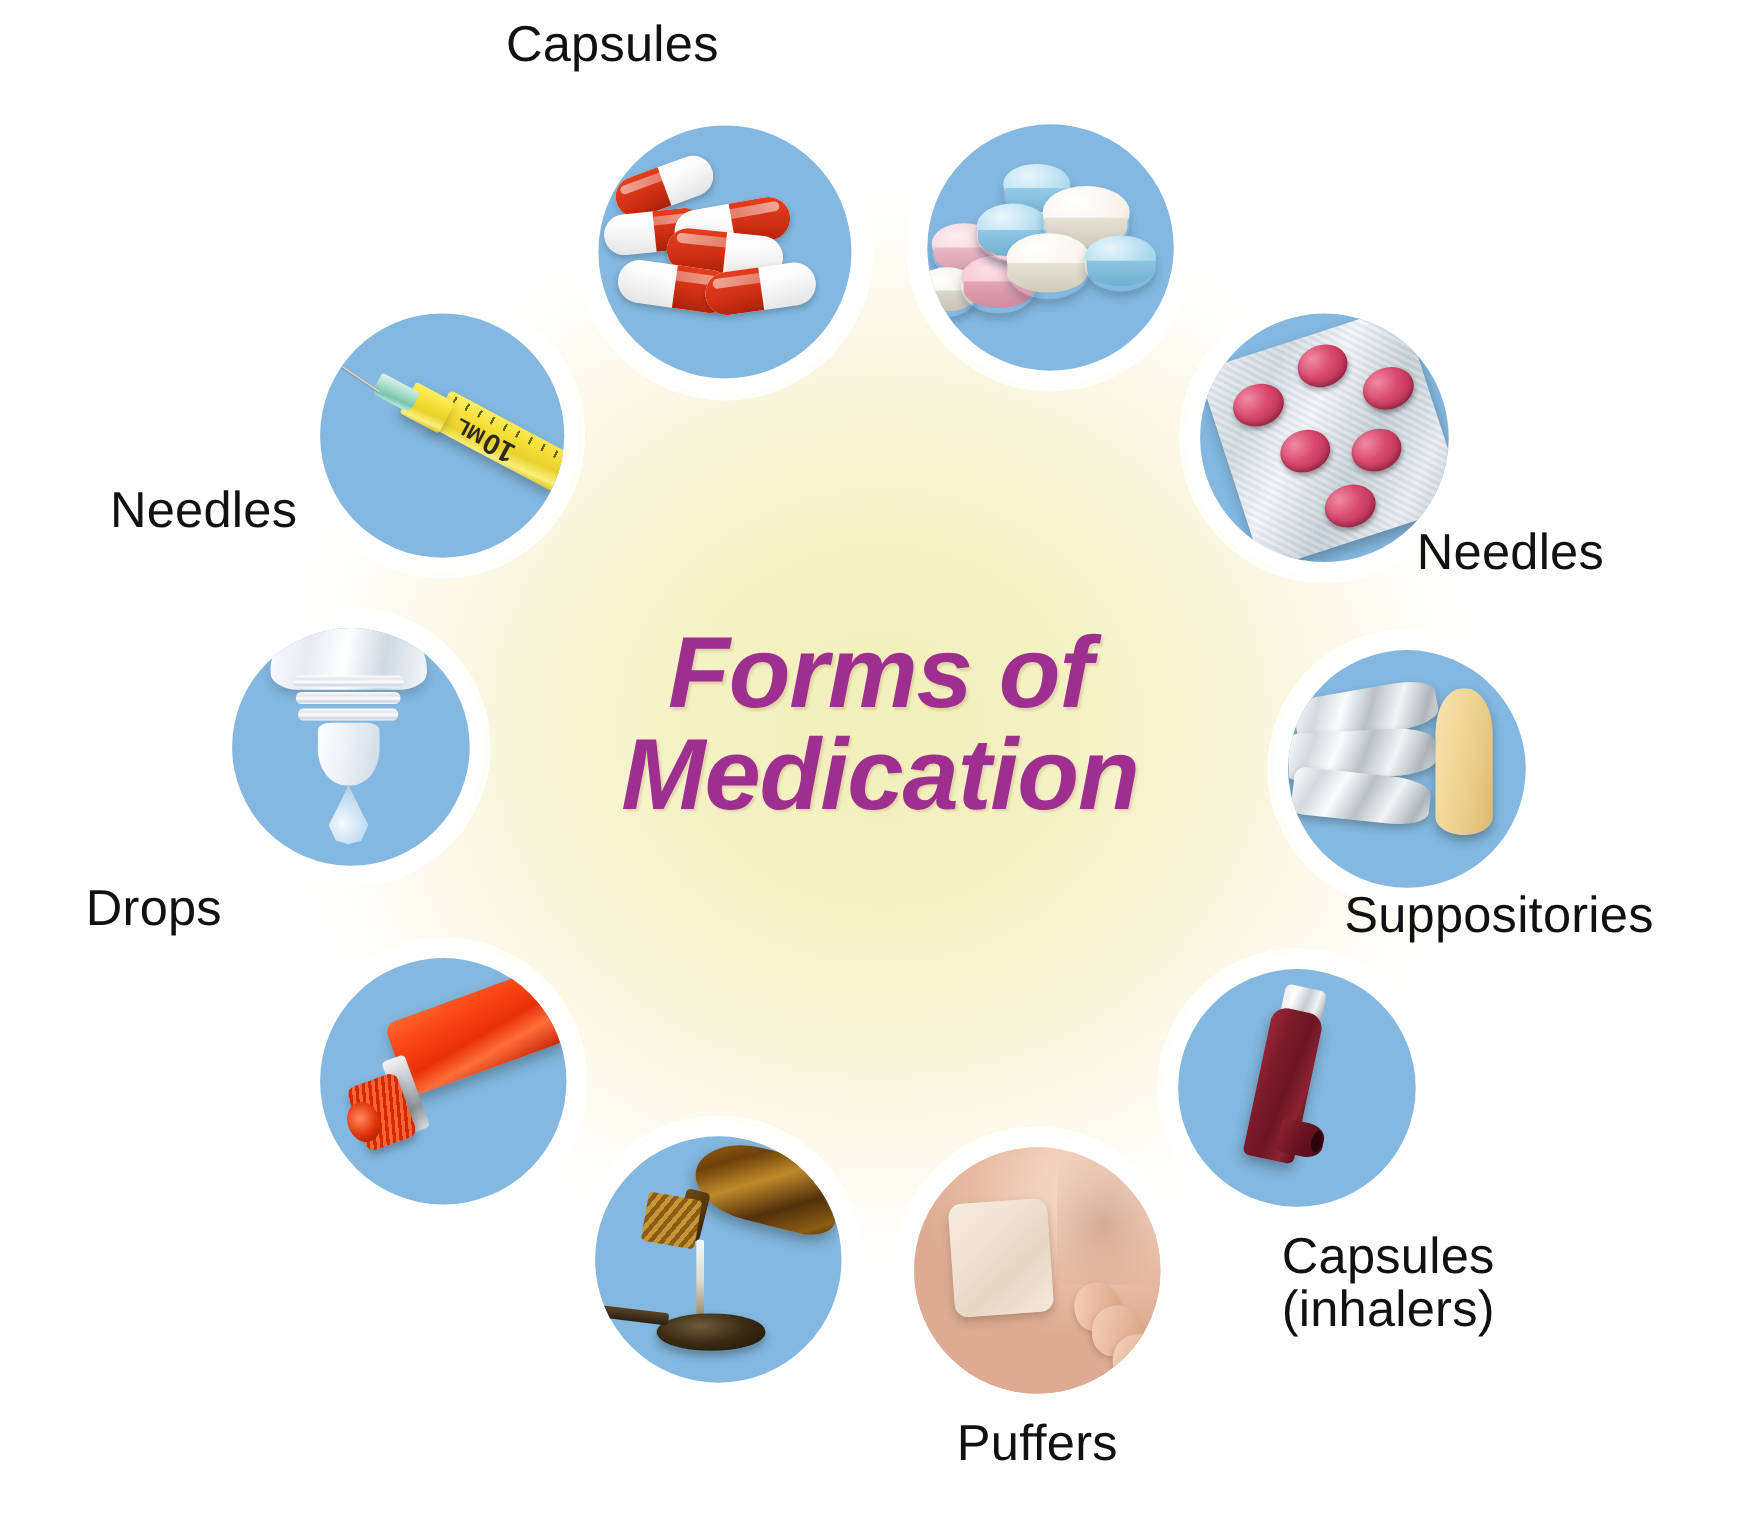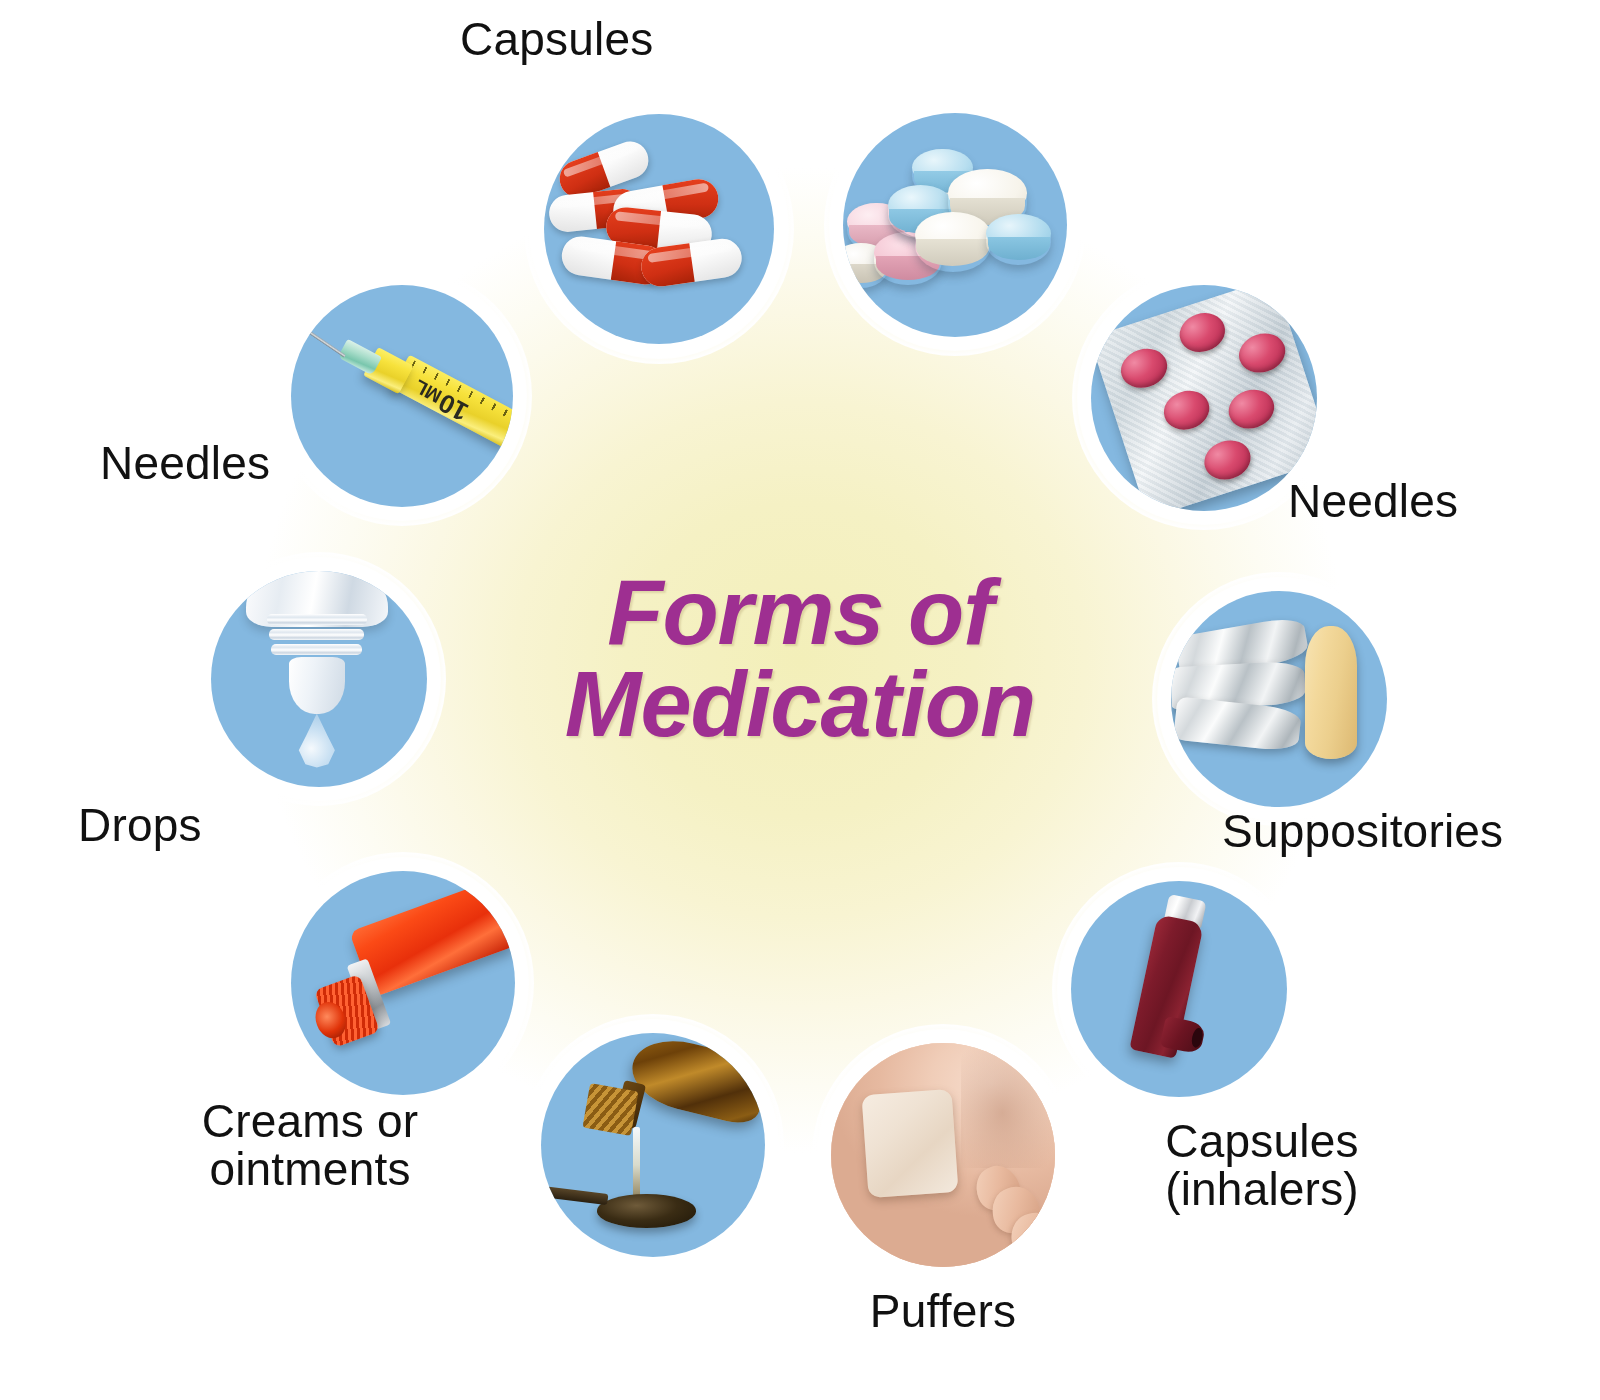--- a/index.html
+++ b/index.html
@@ -348,22 +348,20 @@
         <div style="position:absolute;left:2%;top:16%;width:98%;height:68%;transform:rotate(-20deg);">
           <div class="tube-body" style="left:34%;top:6%;width:68%;height:46%;"></div>
           <div class="tube-ring" style="left:28%;top:26%;width:10%;height:46%;"></div>
           <div class="tube-cap" style="left:10%;top:34%;width:22%;height:40%;"></div>
           <div class="tube-mouth" style="left:6%;top:44%;width:13%;height:24%;"></div>
         </div>
       </div>
     </div>
     <div class="halo"></div>
   </div>
-  <div class="label" style="left:150px;top:1098px;width:320px;text-align:center;">Creams or
-ointments</div>
 
   <div class="bubble" style="left:198px;top:558px;width:242px;height:242px;">
     <div class="disc" style="left:13px;top:13px;width:216px;height:216px;">
       <div class="scene">
         <div class="drp-cone" style="left:16%;top:-6%;width:66%;height:32%;"></div>
         <div class="drp-ring" style="left:26%;top:20%;width:46%;height:5%;"></div>
         <div class="drp-ring" style="left:27%;top:27%;width:44%;height:5%;"></div>
         <div class="drp-ring" style="left:28%;top:34%;width:42%;height:5%;"></div>
         <div class="drp-tip" style="left:36%;top:40%;width:26%;height:26%;"></div>
         <div class="droplet" style="left:38%;top:66%;width:22%;height:25%;"></div>

